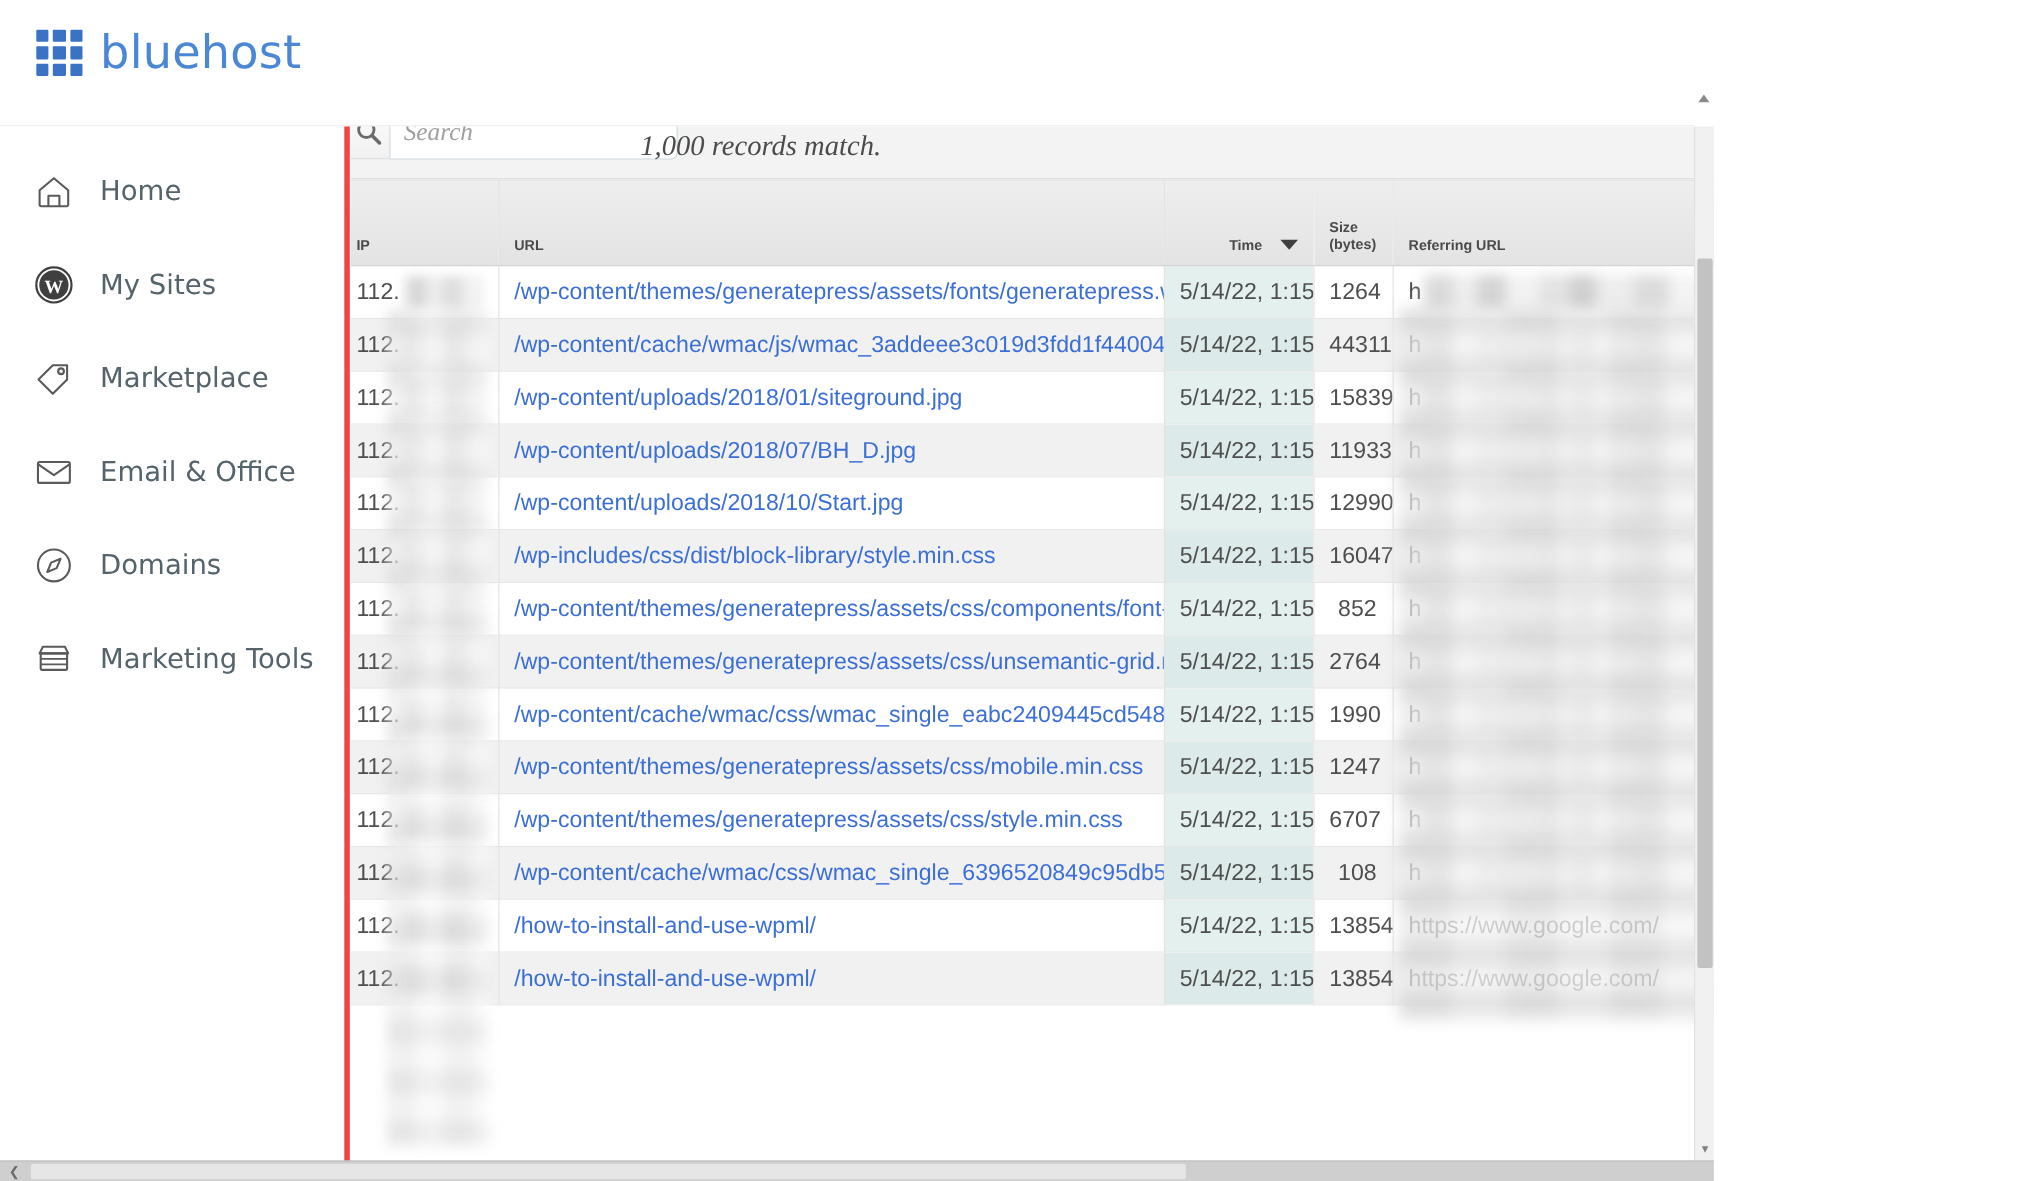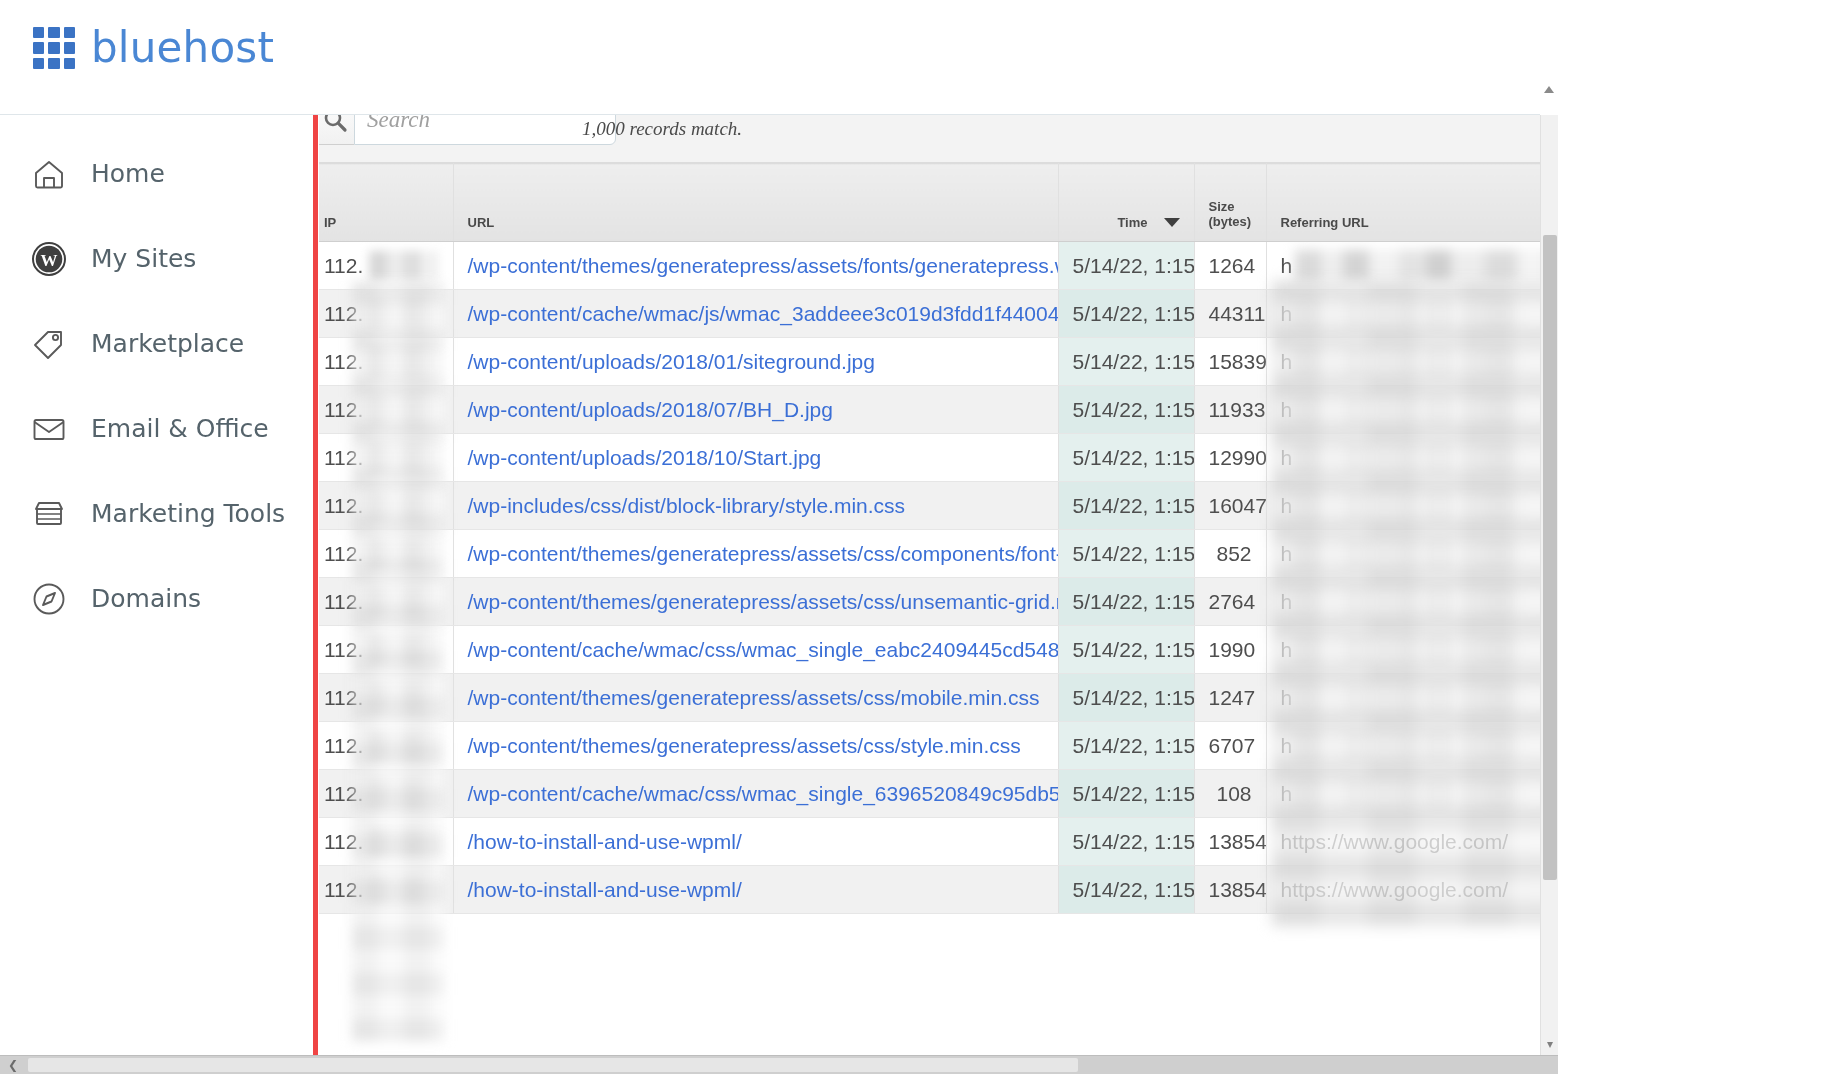--- a/index.html
+++ b/index.html
@@ -98,21 +98,21 @@
     font-style: italic;
     font-size: 23px;
     color: #ef4444;
     outline: none;
   }
   .search-input::placeholder { color: #a0a0a0; font-style: italic; }
   .records {
     position: absolute; left: 272px; top: 12px;
     font-family: "Liberation Serif", serif;
     font-style: italic;
-    font-size: 19px;
+    font-size: 26px;
     color: #4b4b4b;
     white-space: nowrap;
   }
   .pager {
     position: absolute; right: 53px; top: 4px;
     display: flex; height: 40px;
     border: 1px solid #c6c6c6;
     border-radius: 6px;
     overflow: hidden;
     background: linear-gradient(#fcfcfc, #ededed);
@@ -357,36 +357,36 @@
           <rect x="3.5" y="9" width="29" height="19" rx="1.6" fill="none" stroke="#5a5a5a" stroke-width="1.9"></rect>
           <path d="M3.5 11 L18 21 L32.5 11" fill="none" stroke="#5a5a5a" stroke-width="1.9" stroke-linejoin="round"></path>
         </svg>
       </span>
       <span class="nav-label">Email &amp; Office</span>
     </div>
 
     <div class="nav-item">
       <span class="nav-ico">
         <svg width="36" height="36" viewBox="0 0 36 36">
+          <circle cx="18" cy="18" r="14.5" fill="none" stroke="#5a5a5a" stroke-width="1.9"></circle>
+          <path d="M24 12 L15.5 15.5 L12 24 L20.5 20.5 Z" fill="none" stroke="#5a5a5a" stroke-width="1.9" stroke-linejoin="round"></path>
+        </svg>
+      </span>
+      <span class="nav-label">Domains</span>
+    </div>
+
+    <div class="nav-item">
+      <span class="nav-ico">
+        <svg width="36" height="36" viewBox="0 0 36 36">
           <path d="M5 13 L8 7 H28 L31 13 Z" fill="none" stroke="#5a5a5a" stroke-width="1.9" stroke-linejoin="round"></path>
           <rect x="6" y="13" width="24" height="15" rx="1" fill="none" stroke="#5a5a5a" stroke-width="1.9"></rect>
           <path d="M6 18 H30 M6 23 H30" stroke="#5a5a5a" stroke-width="1.7"></path>
         </svg>
       </span>
       <span class="nav-label">Marketing Tools</span>
-    </div>
-
-    <div class="nav-item">
-      <span class="nav-ico">
-        <svg width="36" height="36" viewBox="0 0 36 36">
-          <circle cx="18" cy="18" r="14.5" fill="none" stroke="#5a5a5a" stroke-width="1.9"></circle>
-          <path d="M24 12 L15.5 15.5 L12 24 L20.5 20.5 Z" fill="none" stroke="#5a5a5a" stroke-width="1.9" stroke-linejoin="round"></path>
-        </svg>
-      </span>
-      <span class="nav-label">Domains</span>
     </div>
 
   </nav>
 
   <section class="content">
     <div class="leftstrip"></div>
 
     <div class="panel">
 
       <div class="toolbar">

